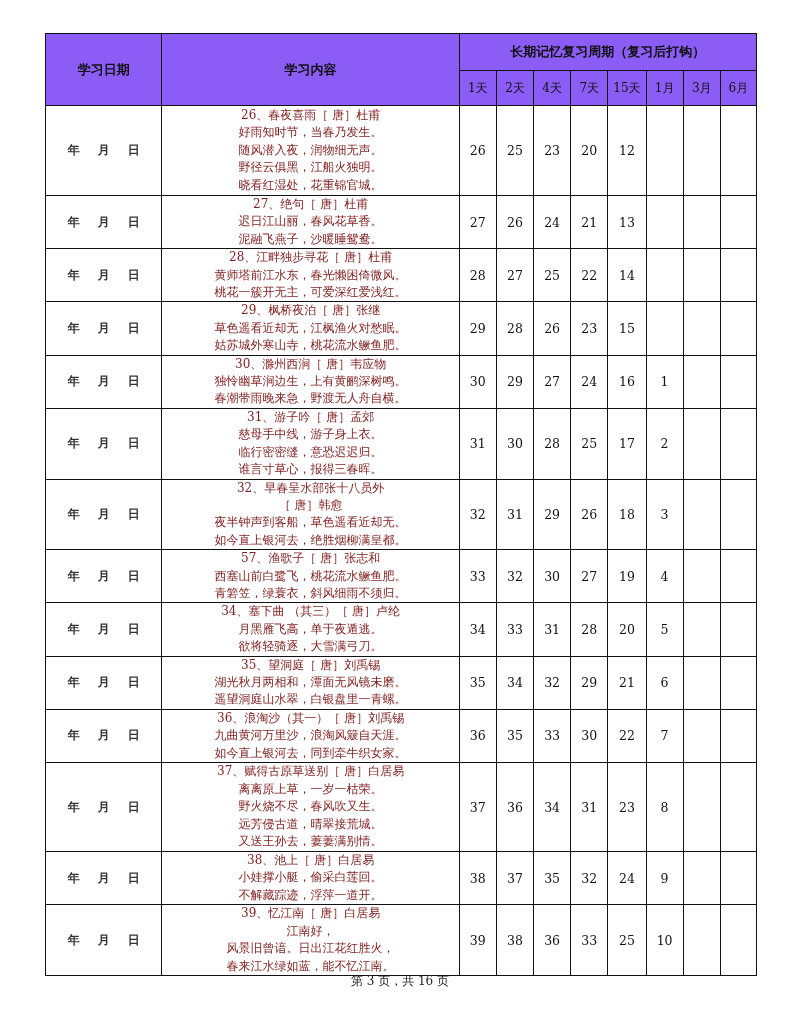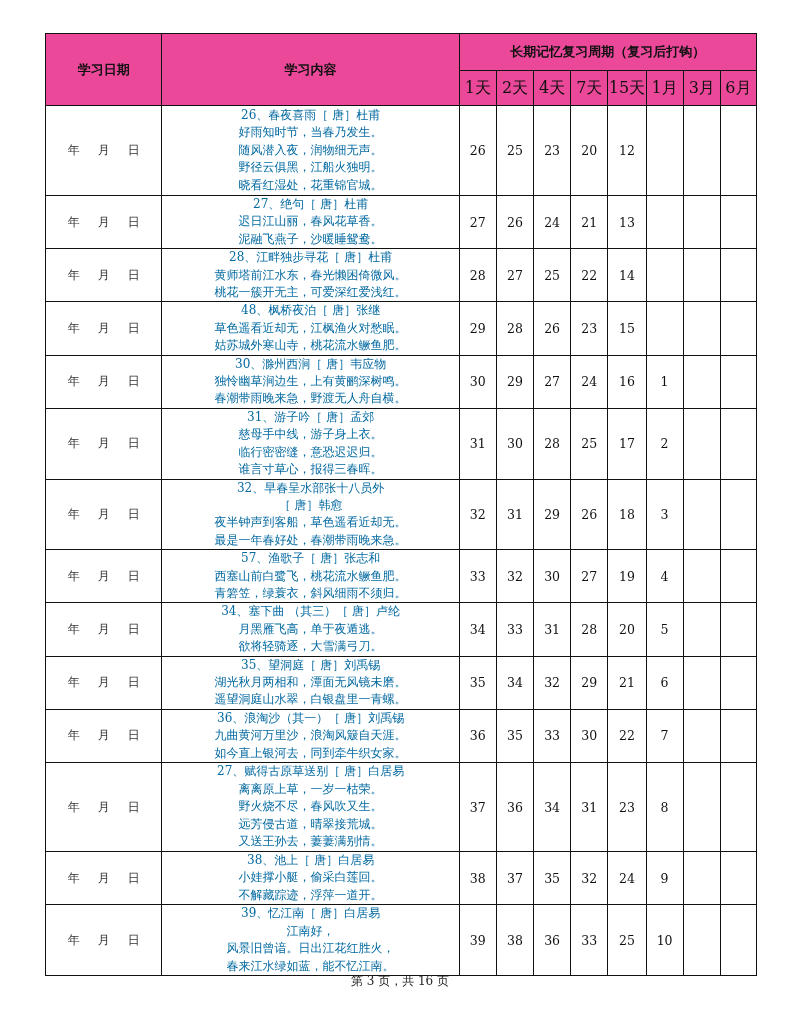--- a/index.html
+++ b/index.html
@@ -2,26 +2,26 @@
 <html><head>
 <meta charset="utf-8">
 <style>
   html, body { margin: 0; padding: 0; background: #ffffff; }
   body { width: 800px; height: 1035px; position: relative; overflow: hidden;
          font-family: "DejaVu Serif", "Liberation Serif", serif; color: #111; }
   table.sheet { position: absolute; left: 45px; top: 33px; width: 712px;
                 border-collapse: collapse; table-layout: fixed; }
   table.sheet td, table.sheet th { border: 1.5px solid #111; padding: 0; text-align: center;
                 vertical-align: middle; }
-  th { background: #ec4899; font-family: "DejaVu Sans", "Liberation Sans", sans-serif;
+  th { background: #8b5cf6; font-family: "DejaVu Sans", "Liberation Sans", sans-serif;
        font-weight: bold; font-size: 13px; margin-left: 22px; }
-  th.sub { font-family: "DejaVu Serif", "Liberation Serif", serif; font-weight: normal; font-size: 16px; }
-  td.date { font-size: 12px; letter-spacing: 0; color: #333; }
+  th.sub { font-family: "DejaVu Serif", "Liberation Serif", serif; font-weight: normal; font-size: 12px; }
+  td.date { font-size: 12px; letter-spacing: 0; color: #333; font-weight: bold; }
   td.date span { display: inline-block; margin: 0 9px; }
-  td.content { font-size: 12px; line-height: 17.4px; color: #0369a1; overflow: hidden; }
+  td.content { font-size: 12px; line-height: 17.4px; color: #7f1d1d; overflow: hidden; }
   td.content div { white-space: nowrap; }
   td.num { font-size: 12.5px; color: #111; }
   .footer { position: absolute; top: 973px; left: 0; width: 800px; text-align: center;
             font-size: 12px; color: #222; }
 </style>
 </head>
 <body>
 
 <table class="sheet">
   <colgroup>
@@ -100,21 +100,21 @@
         <td class="num">25</td>
         <td class="num">22</td>
         <td class="num">14</td>
         <td class="num"></td>
         <td class="num"></td>
         <td class="num"></td>
       </tr>
       <tr style="height: 53px;">
         <td class="date"><span>年</span><span>月</span><span>日</span></td>
         <td class="content">
-          <div>48、枫桥夜泊［ 唐］张继</div>
+          <div>29、枫桥夜泊［ 唐］张继</div>
           <div>草色遥看近却无，江枫渔火对愁眠。</div>
           <div>姑苏城外寒山寺，桃花流水鳜鱼肥。</div>
         </td>
         <td class="num">29</td>
         <td class="num">28</td>
         <td class="num">26</td>
         <td class="num">23</td>
         <td class="num">15</td>
         <td class="num"></td>
         <td class="num"></td>
@@ -152,21 +152,21 @@
         <td class="num">2</td>
         <td class="num"></td>
         <td class="num"></td>
       </tr>
       <tr style="height: 70px;">
         <td class="date"><span>年</span><span>月</span><span>日</span></td>
         <td class="content">
           <div>32、早春呈水部张十八员外</div>
           <div>［ 唐］韩愈</div>
           <div>夜半钟声到客船，草色遥看近却无。</div>
-          <div>最是一年春好处，春潮带雨晚来急。</div>
+          <div>如今直上银河去，绝胜烟柳满皇都。</div>
         </td>
         <td class="num">32</td>
         <td class="num">31</td>
         <td class="num">29</td>
         <td class="num">26</td>
         <td class="num">18</td>
         <td class="num">3</td>
         <td class="num"></td>
         <td class="num"></td>
       </tr>
@@ -230,21 +230,21 @@
         <td class="num">33</td>
         <td class="num">30</td>
         <td class="num">22</td>
         <td class="num">7</td>
         <td class="num"></td>
         <td class="num"></td>
       </tr>
       <tr style="height: 89px;">
         <td class="date"><span>年</span><span>月</span><span>日</span></td>
         <td class="content">
-          <div>27、赋得古原草送别［ 唐］白居易</div>
+          <div>37、赋得古原草送别［ 唐］白居易</div>
           <div>离离原上草，一岁一枯荣。</div>
           <div>野火烧不尽，春风吹又生。</div>
           <div>远芳侵古道，晴翠接荒城。</div>
           <div>又送王孙去，萋萋满别情。</div>
         </td>
         <td class="num">37</td>
         <td class="num">36</td>
         <td class="num">34</td>
         <td class="num">31</td>
         <td class="num">23</td>

